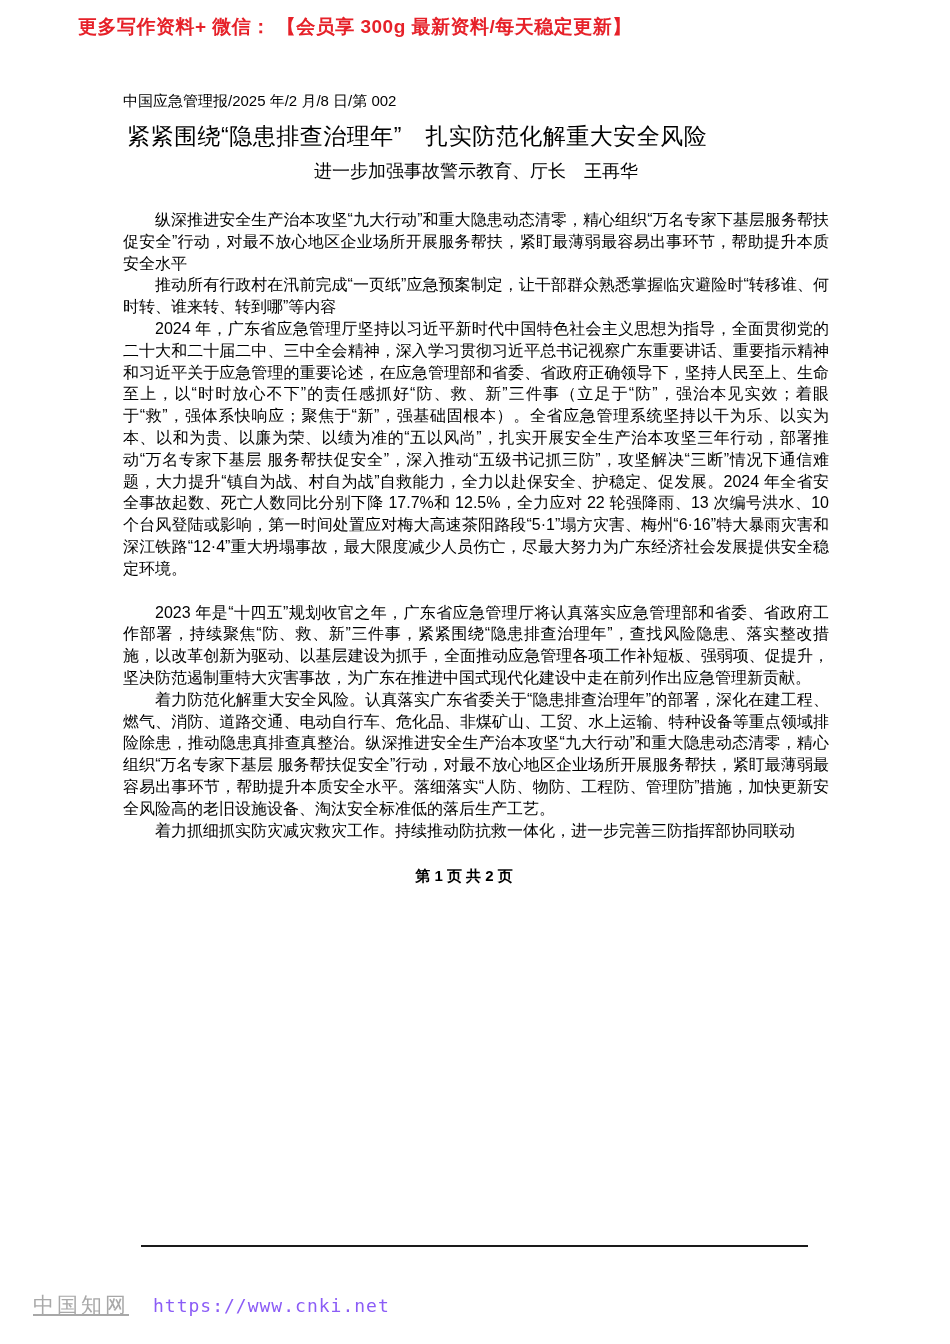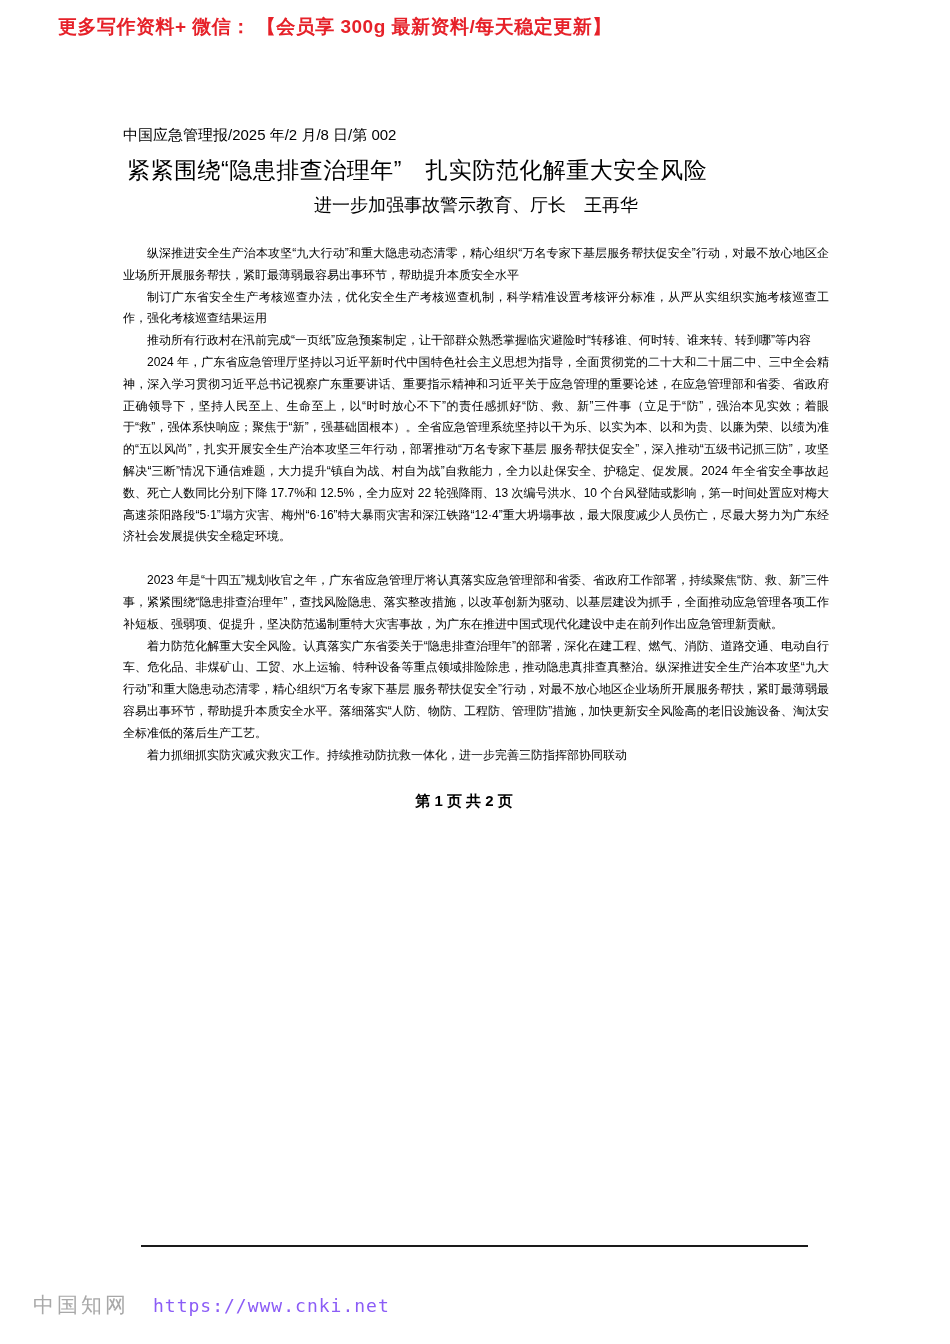--- a/index.html
+++ b/index.html
@@ -10,32 +10,31 @@
     color: #000;
   }
   .page {
     position: relative;
     width: 950px; height: 1344px;
     background: #ffffff;
     overflow: hidden;
   }
   .promo-banner {
     position: absolute;
-    left: 58px; top: 14px;
+    left: 78px; top: 14px;
     font-size: 19px;
     font-weight: bold;
     color: #e62129;
     letter-spacing: 0.5px;
     white-space: nowrap;
   }
   .content {
     position: absolute;
     left: 123px; top: 88px;
     width: 706px;
-    margin-top: 34px;
   }
   .source-info {
     font-size: 15px;
     line-height: 25px;
     color: #000;
   }
   .article-title {
     margin: 8px 0 0 4px;
     font-size: 23px;
     font-weight: normal;
@@ -43,21 +42,21 @@
     line-height: 30px;
   }
   .article-author {
     margin-top: 8px;
     text-align: center;
     font-size: 18px;
     line-height: 24px;
   }
   .article-body {
     margin-top: 26px;
-    font-size: 12px;
+    font-size: 16px;
     line-height: 21.8px;
     text-align: justify;
   }
   .article-body p {
     margin: 0;
     text-indent: 2em;
   }
   .article-body p.gap-before {
     margin-top: 22px;
   }
@@ -80,20 +79,21 @@
     display: flex;
     align-items: baseline;
     gap: 24px;
     white-space: nowrap;
   }
   .wm-name {
     font-family: "Liberation Serif", serif;
     font-size: 21px;
     color: #a8a8a8;
     letter-spacing: 3px;
+    text-decoration: underline;
   }
   .wm-url {
     font-family: "DejaVu Sans Mono", monospace;
     font-size: 18px;
     color: #8b5cf6;
     letter-spacing: 1px;
   }
 </style>
 </head>
 <body>
@@ -107,21 +107,20 @@
     <div class="source-info">
       <div>中国应急管理报/2025 年/2 月/8 日/第 002</div>
     </div>
 
     <div class="article-title">紧紧围绕“隐患排查治理年”　扎实防范化解重大安全风险</div>
 
     <div class="article-author">进一步加强事故警示教育、厅长　王再华</div>
 
     <div class="article-body">
       <p>纵深推进安全生产治本攻坚“九大行动”和重大隐患动态清零，精心组织“万名专家下基层服务帮扶促安全”行动，对最不放心地区企业场所开展服务帮扶，紧盯最薄弱最容易出事环节，帮助提升本质安全水平</p>
-      <p>制订广东省安全生产考核巡查办法，优化安全生产考核巡查机制，科学精准设置考核评分标准，从严从实组织实施考核巡查工作，强化考核巡查结果运用</p>
       <p>推动所有行政村在汛前完成“一页纸”应急预案制定，让干部群众熟悉掌握临灾避险时“转移谁、何时转、谁来转、转到哪”等内容</p>
       <p>2024 年，广东省应急管理厅坚持以习近平新时代中国特色社会主义思想为指导，全面贯彻党的二十大和二十届二中、三中全会精神，深入学习贯彻习近平总书记视察广东重要讲话、重要指示精神和习近平关于应急管理的重要论述，在应急管理部和省委、省政府正确领导下，坚持人民至上、生命至上，以“时时放心不下”的责任感抓好“防、救、新”三件事（立足于“防”，强治本见实效；着眼于“救”，强体系快响应；聚焦于“新”，强基础固根本）。全省应急管理系统坚持以干为乐、以实为本、以和为贵、以廉为荣、以绩为准的“五以风尚”，扎实开展安全生产治本攻坚三年行动，部署推动“万名专家下基层 服务帮扶促安全”，深入推动“五级书记抓三防”，攻坚解决“三断”情况下通信难题，大力提升“镇自为战、村自为战”自救能力，全力以赴保安全、护稳定、促发展。2024 年全省安全事故起数、死亡人数同比分别下降 17.7%和 12.5%，全力应对 22 轮强降雨、13 次编号洪水、10 个台风登陆或影响，第一时间处置应对梅大高速茶阳路段“5·1”塌方灾害、梅州“6·16”特大暴雨灾害和深江铁路“12·4”重大坍塌事故，最大限度减少人员伤亡，尽最大努力为广东经济社会发展提供安全稳定环境。</p>
       <p class="gap-before">2023 年是“十四五”规划收官之年，广东省应急管理厅将认真落实应急管理部和省委、省政府工作部署，持续聚焦“防、救、新”三件事，紧紧围绕“隐患排查治理年”，查找风险隐患、落实整改措施，以改革创新为驱动、以基层建设为抓手，全面推动应急管理各项工作补短板、强弱项、促提升，坚决防范遏制重特大灾害事故，为广东在推进中国式现代化建设中走在前列作出应急管理新贡献。</p>
       <p>着力防范化解重大安全风险。认真落实广东省委关于“隐患排查治理年”的部署，深化在建工程、燃气、消防、道路交通、电动自行车、危化品、非煤矿山、工贸、水上运输、特种设备等重点领域排险除患，推动隐患真排查真整治。纵深推进安全生产治本攻坚“九大行动”和重大隐患动态清零，精心组织“万名专家下基层 服务帮扶促安全”行动，对最不放心地区企业场所开展服务帮扶，紧盯最薄弱最容易出事环节，帮助提升本质安全水平。落细落实“人防、物防、工程防、管理防”措施，加快更新安全风险高的老旧设施设备、淘汰安全标准低的落后生产工艺。</p>
       <p>着力抓细抓实防灾减灾救灾工作。持续推动防抗救一体化，进一步完善三防指挥部协同联动</p>
     </div>
 
     <div class="page-indicator">第 1 页 共 2 页</div>
 
   </div>

